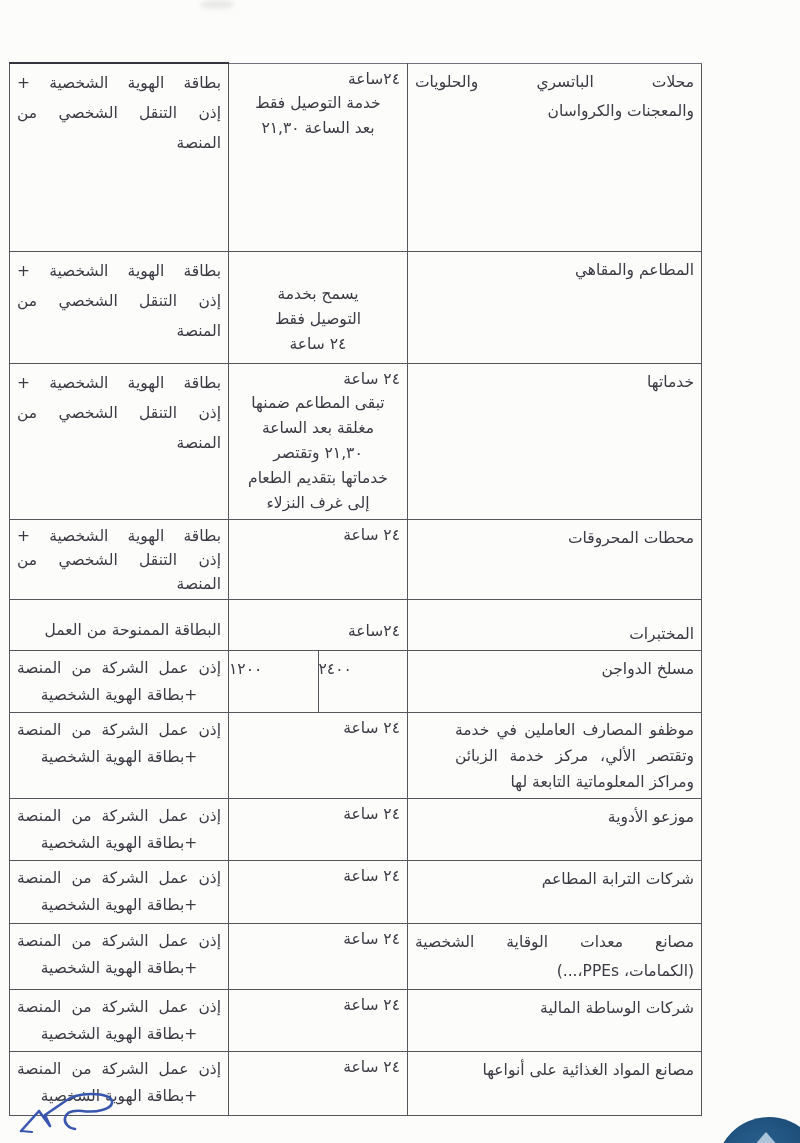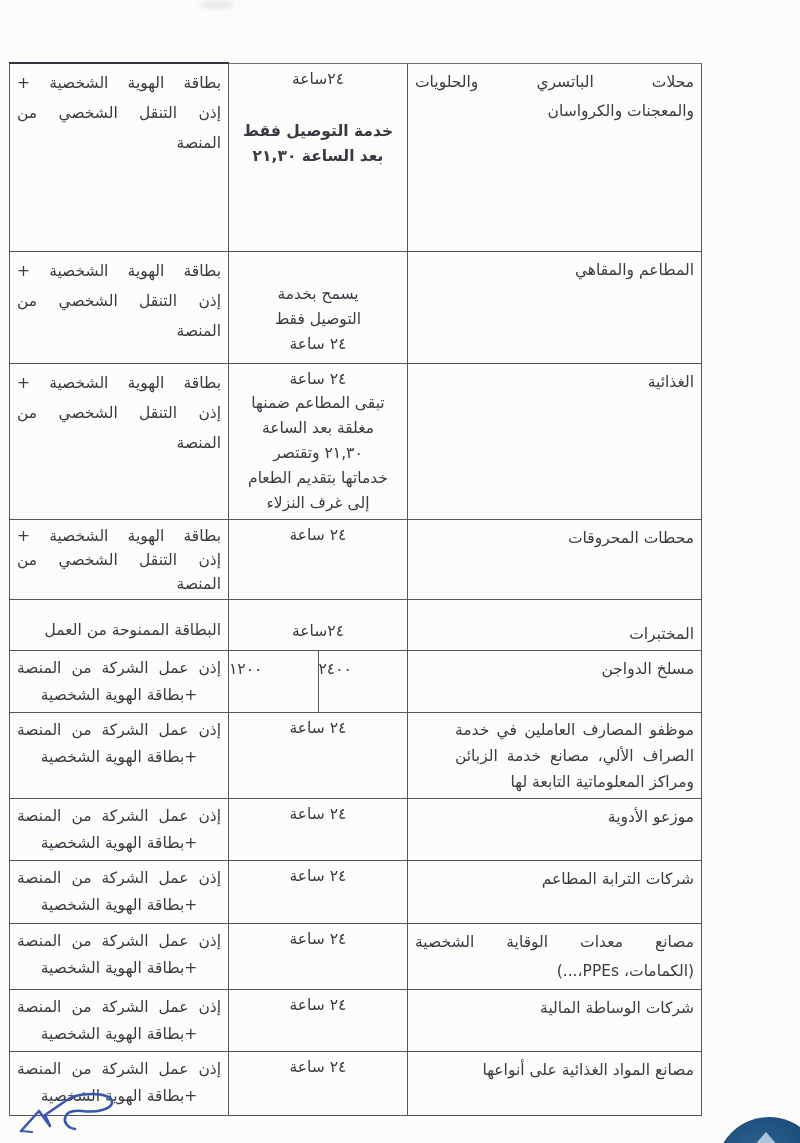--- a/index.html
+++ b/index.html
@@ -35,23 +35,23 @@
   .line{white-space:nowrap;}
   .cat .line{line-height:29px;text-align:right;}
   tr.r7 .cat .line{line-height:26px;white-space:normal;margin-left:40px;}
   .sp{text-align:right;text-align-last:justify !important;white-space:normal !important;}
   .perm .line{line-height:30px;text-align:right;}
   tr.r4 .perm .line{line-height:24px;}
   tr.r5 .perm .line{line-height:20px;}
   .perm2 .line{line-height:27px;}
   .perm2 .line.ctr{text-align:center;}
   .mid{text-align:center;}
-  .mid .hours{line-height:23px;text-align:center;}
+  .mid .hours{line-height:23px;text-align:right;}
   .mid .note .line{line-height:25px;text-align:center;white-space:normal;}
-  .gap{margin-top:28px;font-weight:bold;}
+  .gap{}
   td.v-bottom{vertical-align:bottom;padding-bottom:6px;}
   tr.r5 td{padding-top:20px;padding-bottom:1px;}
   tr.r1 td.perm{border-top:2px solid #35353e;}
   tr.r1 td{border-top-color:#707078;}
 
   
   td.split{position:relative;padding:0;}
   .split-wrap{position:absolute;inset:0;display:flex;direction:rtl;}
   .half{flex:1 1 50%;padding-top:8px;text-align:left;line-height:20px;}
   .half.first{border-left:1px solid #55555c;}
@@ -116,21 +116,21 @@
     </td>
     <td class="perm">
       <div class="line sp">بطاقة الهوية الشخصية +</div>
       <div class="line sp">إذن التنقل الشخصي من</div>
       <div class="line">المنصة</div>
     </td>
   </tr>
 
   <tr class="r3">
     <td class="cat">
-      <div class="line">الغذائية</div>
+      <div class="line">خدماتها</div>
     </td>
     <td class="mid">
       <div class="hours">٢٤ ساعة</div>
       <div class="note">
         <div class="line">تبقى المطاعم ضمنها</div>
         <div class="line">مغلقة بعد الساعة</div>
         <div class="line">٢١,٣٠ وتقتصر</div>
         <div class="line">خدماتها بتقديم الطعام</div>
         <div class="line">إلى غرف النزلاء</div>
       </div>
@@ -180,21 +180,21 @@
     </td>
     <td class="perm perm2">
       <div class="line sp">إذن عمل الشركة من المنصة</div>
       <div class="line ctr">+بطاقة الهوية الشخصية</div>
     </td>
   </tr>
 
   <tr class="r7">
     <td class="cat">
       <div class="line sp">موظفو المصارف العاملين في خدمة</div>
-      <div class="line sp">الصراف الألي، مصانع خدمة الزبائن</div>
+      <div class="line sp">وتقتصر الألي، مركز خدمة الزبائن</div>
       <div class="line">ومراكز المعلوماتية التابعة لها</div>
     </td>
     <td class="mid">
       <div class="hours">٢٤ ساعة</div>
     </td>
     <td class="perm perm2">
       <div class="line sp">إذن عمل الشركة من المنصة</div>
       <div class="line ctr">+بطاقة الهوية الشخصية</div>
     </td>
   </tr>

